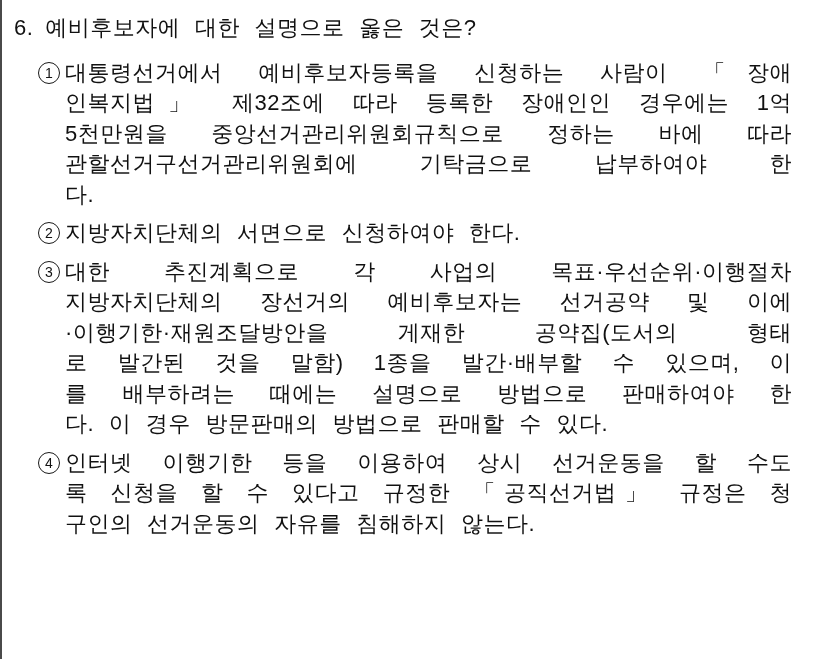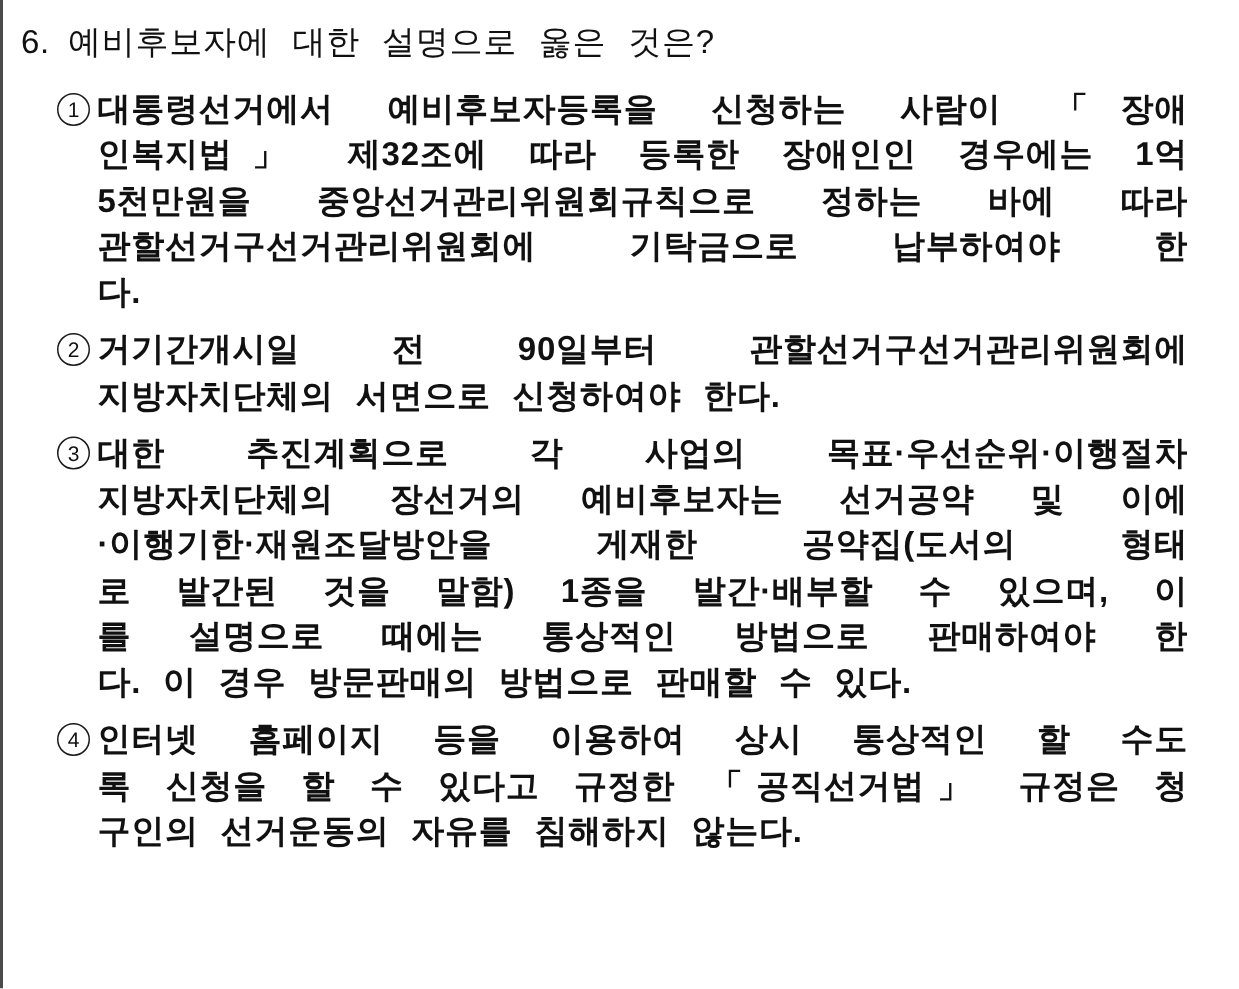--- a/index.html
+++ b/index.html
@@ -58,21 +58,20 @@
     line-height: 1;
     letter-spacing: 0;
     word-spacing: 0;
   }
   .option-text {
     width: 727px;
   }
   .ln {
     text-align: justify;
     text-align-last: justify;
-    font-weight: bold;
   }
   .ln.end {
     text-align: left;
     text-align-last: left;
   }
 </style>
 </head>
 <body>
 
 <div class="page">
@@ -93,43 +92,42 @@
       <div class="ln">관할선거구선거관리위원회에 기탁금으로 납부하여야 한</div>
       <div class="ln end">다.</div>
     </div>
   </div>
 
   <div class="option">
     <span class="marker-cell">
       <span class="circle">2</span>
     </span>
     <div class="option-text">
-      <div class="ln">거기간개시일 전 90일부터 관할선거구선거관리위원회에</div>
       <div class="ln end">지방자치단체의 서면으로 신청하여야 한다.</div>
     </div>
   </div>
 
   <div class="option">
     <span class="marker-cell">
       <span class="circle">3</span>
     </span>
     <div class="option-text">
       <div class="ln">대한 추진계획으로 각 사업의 목표·우선순위·이행절차</div>
       <div class="ln">지방자치단체의 장선거의 예비후보자는 선거공약 및 이에</div>
       <div class="ln">·이행기한·재원조달방안을 게재한 공약집(도서의 형태</div>
       <div class="ln">로 발간된 것을 말함) 1종을 발간·배부할 수 있으며, 이</div>
-      <div class="ln">를 설명으로 때에는 통상적인 방법으로 판매하여야 한</div>
+      <div class="ln">를 배부하려는 때에는 설명으로 방법으로 판매하여야 한</div>
       <div class="ln end">다. 이 경우 방문판매의 방법으로 판매할 수 있다.</div>
     </div>
   </div>
 
   <div class="option">
     <span class="marker-cell">
       <span class="circle">4</span>
     </span>
     <div class="option-text">
-      <div class="ln">인터넷 홈페이지 등을 이용하여 상시 통상적인 할 수도</div>
+      <div class="ln">인터넷 이행기한 등을 이용하여 상시 선거운동을 할 수도</div>
       <div class="ln">록 신청을 할 수 있다고 규정한 「공직선거법」 규정은 청</div>
       <div class="ln end">구인의 선거운동의 자유를 침해하지 않는다.</div>
     </div>
   </div>
 
 </div>
 
 </body></html>

